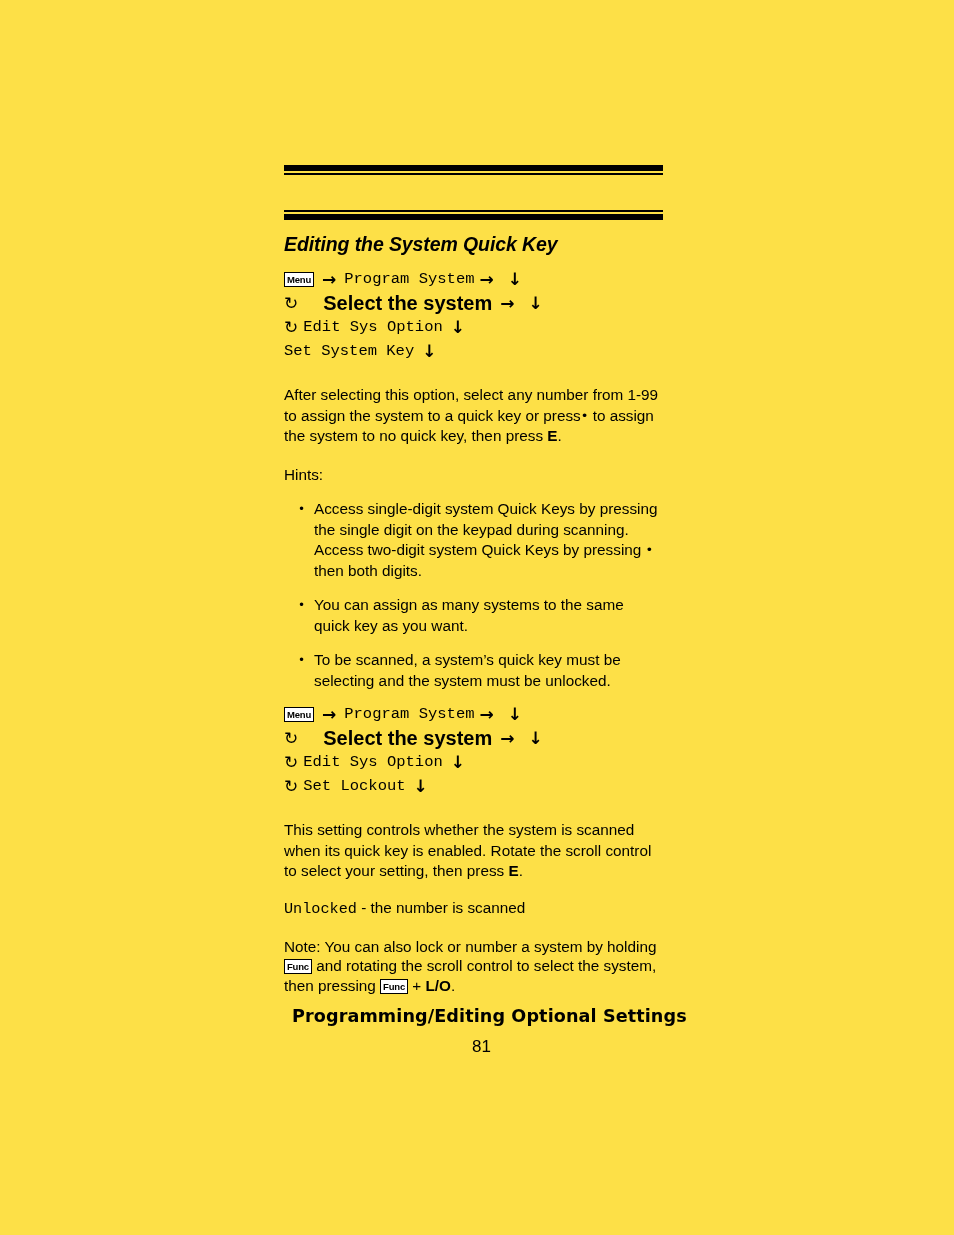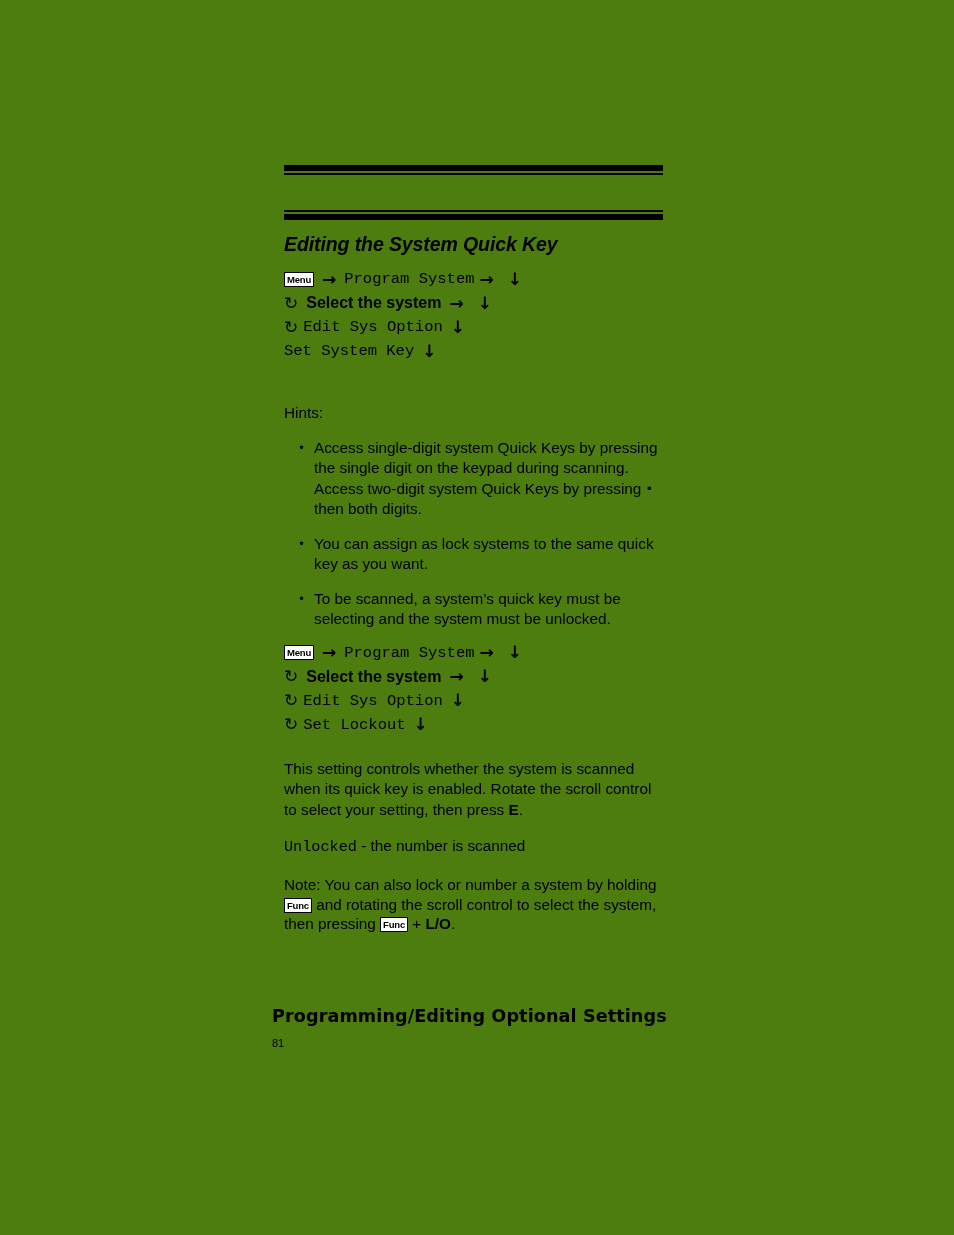--- a/index.html
+++ b/index.html
@@ -4,21 +4,21 @@
 <style>
   html, body {
     margin: 0;
     padding: 0;
     background: #ffffff;
   }
   .page {
     position: relative;
     width: 954px;
     height: 1235px;
-    background: #4d7c0f;
+    background: #fde047;
     font-family: "Liberation Sans", sans-serif;
     color: #000000;
     overflow: hidden;
   }
 
   
   .content {
     position: absolute;
     left: 284px;
     top: 0;
@@ -70,21 +70,22 @@
   }
 
   .mono {
     font-family: "Liberation Mono", "DejaVu Sans Mono", monospace;
     font-size: 15.5px;
     color: #000000;
   }
   .sans-bold {
     font-family: "Liberation Sans", sans-serif;
     font-weight: bold;
-    font-size: 16px;
+    font-size: 20px;
+    margin-left: 17px;
   }
 
   
   .key-badge {
     display: inline-block;
     border: 1.5px solid #000000;
     font-family: "Liberation Sans", sans-serif;
     font-weight: bold;
     font-size: 9.5px;
     line-height: 11px;
@@ -180,36 +181,36 @@
   .note {
     margin-top: 18px;
     font-family: "Liberation Sans", sans-serif;
     font-size: 15.3px;
     line-height: 19.5px;
   }
 
   
   .footer {
     position: absolute;
-    left: 272px;
+    left: 292px;
     top: 1006px;
     width: 379px;
-    text-align: left;
+    text-align: center;
   }
   .footer-title {
     font-family: "DejaVu Sans", sans-serif;
     font-weight: bold;
     font-size: 17.6px;
     letter-spacing: 0.1px;
     color: #000000;
     white-space: nowrap;
   }
   .footer-page {
     font-family: "Liberation Sans", sans-serif;
-    font-size: 11px;
+    font-size: 17px;
     margin-top: 11px;
     color: #000000;
   }
 </style>
 </head>
 <body>
 
 <div class="page">
 
   <div class="content">
@@ -265,31 +266,32 @@
       <div class="path-line">
         <span class="mono">Set System Key</span>
         <span class="sp6"></span>
         <span class="arrow-down">↓</span>
       </div>
 
     </div>
 
     <div class="para-gap-lg"></div>
 
+    <p class="body"><span>After selecting this option, select any number from 1-99 to assign the system to a quick key or press</span><span class="inline-dot">•</span> <span>to assign the system to no quick key, then press</span> <b class="kbd-letter">E</b><span>.</span></p>
 
     <div class="para-gap-md"></div>
 
     <p class="body">Hints:</p>
 
     <ul class="hints">
       <li>
         <span class="bull">•</span><span>Access single-digit system Quick Keys by pressing the single digit on the keypad during scanning. Access two-digit system Quick Keys by pressing</span> <span class="inline-dot">•</span> <span>then both digits.</span>
       </li>
       <li>
-        <span class="bull">•</span><span>You can assign as lock systems to the same quick key as you want.</span>
+        <span class="bull">•</span><span>You can assign as many systems to the same quick key as you want.</span>
       </li>
       <li>
         <span class="bull">•</span><span>To be scanned, a system’s quick key must be selecting and the system must be unlocked.</span>
       </li>
     </ul>
 
 
     <div class="path">
 
       <div class="path-line">

